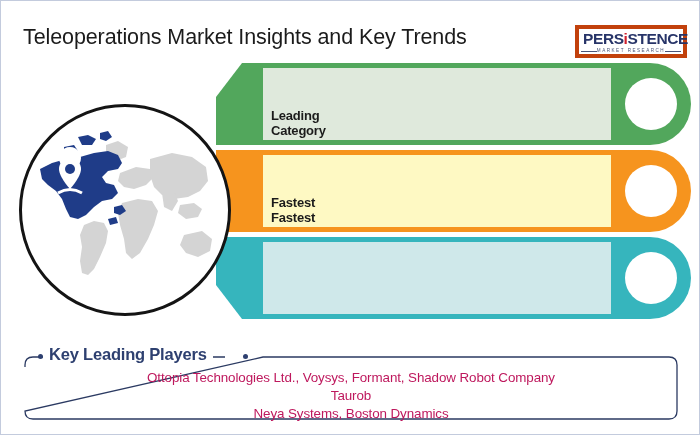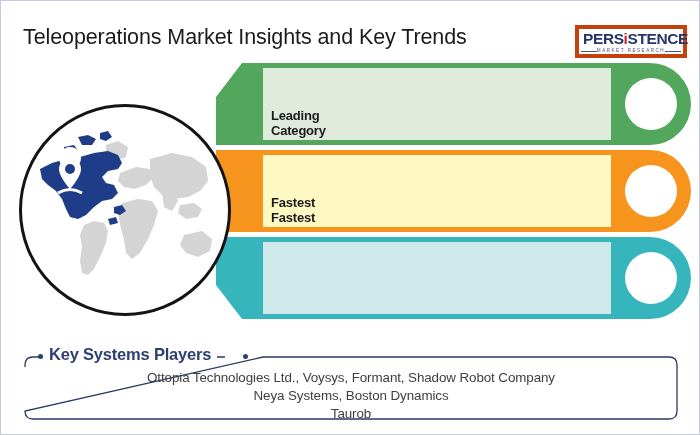--- a/index.html
+++ b/index.html
@@ -206,21 +206,21 @@
   }
   .dot.left  { left: 21px; }
   .dot.right { left: 226px; }
   .players-body {
     position: absolute;
     left: 0; top: 24px;
     width: 668px;
     text-align: center;
     font-size: 13.4px;
     line-height: 1.33;
-    color: #404040;
+    color: #be185d;
     letter-spacing: -0.1px;
   }
 </style>
 </head>
 <body>
 
 <div id="infographic">
 
   <div class="header">
     <div class="page-title">Teleoperations Market Insights and Key Trends</div>
@@ -308,21 +308,21 @@
       </g>
     </svg>
   </div>
 
   <div class="players">
     <svg class="players-frame" width="668" height="68" viewBox="0 0 668 68">
       <path d="M8 12 L8 10 Q8 2 16 2 L208 2 M246 2 L652 2 Q660 2 660 10 L660 56 Q660 64 652 64 L16 64 Q8 64 8 56 Z" fill="none" stroke="#2b3a62" stroke-width="1.3"></path>
     </svg>
     <span class="dot left"></span>
     <span class="dot right"></span>
-    <div class="players-title">Key Systems Players</div>
+    <div class="players-title">Key Leading Players</div>
     <div class="players-body">
       <div>Ottopia Technologies Ltd., Voysys, Formant, Shadow Robot Company</div>
+      <div>Taurob</div>
       <div>Neya Systems, Boston Dynamics</div>
-      <div>Taurob</div>
     </div>
   </div>
 
 </div>
 
 </body></html>

